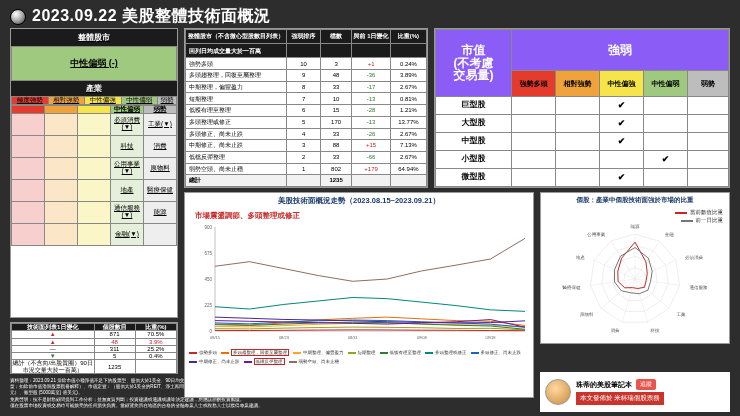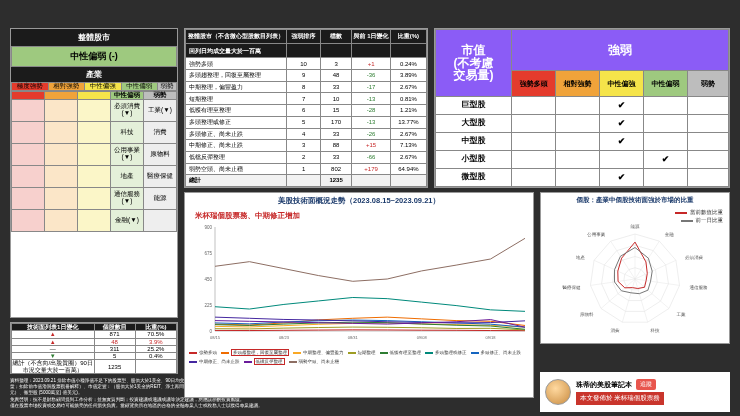--- a/index.html
+++ b/index.html
@@ -30,23 +30,23 @@
   .panel { position: absolute; background: #fff; color: #000; }
 
   table.grid { border-collapse: collapse; width: 100%; height: 100%; }
   table.grid td, table.grid th {
     border: 1px solid #888; padding: 0; text-align: center;
     font-size: 6.5px; line-height: 1.05; color: #000;
     font-weight: normal;
   }
 
   
-  #left-panel { left: 10px; top: 28px; width: 168px; height: 290px; background: #fff; border: 1px solid #999; }
+  #left-panel { left: 10px; top: 28px; width: 168px; height: 290px; background: #fff; border: 1px solid #999; text-decoration: underline; }
   #left-panel .hdr-black { background: #1b1b1b; color: #fff; font-weight: bold; font-size: 8px; padding: 3px 0; text-align: center; }
-  #left-panel .neutral-row { background: #9ec97f; color: #000; font-weight: bold; font-size: 9px; text-align: center; padding: 3px 0; border:1px solid #888; }
+  #left-panel .neutral-row { background: #9ec97f; color: #000; font-weight: bold; font-size: 9px; text-align: center; padding: 10px 0; border:1px solid #888; }
   .ind-head { background:#1b1b1b; color:#fff; font-weight:bold; font-size:8px; text-align:center; padding:2px 0; }
 
   .strength-row td { font-size: 6px; font-weight: bold; padding: 3px 1px; }
   .c-red { background:#e43b2c; color:#fff; }
   .c-orange { background:#f0a33a; color:#000; }
   .c-yellow { background:#f5e44a; color:#000; }
   .c-green { background:#9ec97f; color:#000; }
   .c-gray { background:#bdbdbd; color:#000; }
 
   .sector-cell { font-size: 7px; padding: 5px 1px; vertical-align: middle; }
@@ -99,20 +99,24 @@
   .brand-btn { background:#e8554d; color:#fff; font-size:6px; padding:1px 4px; border-radius:2px; }
   .brand-tag { background:#c9352c; color:#fff; font-size:6.5px; padding:2px 4px; margin-top:2px; display:inline-block; }
 
   .sm { font-size:5.5px; }
 </style>
 </head>
 <body>
 
 <div class="page">
 
+  <div class="title-bar">
+    <div class="title-dot"></div>
+    <div class="title-text">2023.09.22 美股整體技術面概況</div>
+  </div>
 
   <div class="panel" id="left-panel">
     <div class="hdr-black">整體股市</div>
     <div class="neutral-row">中性偏弱 (-)</div>
     <div class="ind-head">產業</div>
     <table class="grid" style="height:auto;">
       <tbody>
           <tr class="strength-row">
         <td class="c-red">極度強勢</td>
         <td class="c-orange">相對強勢</td>
@@ -374,21 +378,21 @@
         <td class="chk">✔</td>
         <td></td>
         <td></td>
       </tr>
     </tbody>
       </table>
   </div>
 
   <div class="panel" id="chart-panel">
     <div class="panel-title">美股技術面概況走勢（2023.08.15~2023.09.21）</div>
-    <div class="sub-note">米杯瑞個股票務、中期修正增加</div>
+    <div class="sub-note">市場震盪調節、多頭整理或修正</div>
     <svg id="trend-svg" width="348" height="128" viewBox="0 0 348 128" style="position:absolute;left:0;top:28px;">
         <line x1="30" y1="110" x2="340" y2="110" stroke="#999" stroke-width="0.6"></line>
         <line x1="30" y1="6" x2="30" y2="110" stroke="#999" stroke-width="0.6"></line>
         <text x="27" y="112" font-size="4.5" text-anchor="end" fill="#666">0</text>
         <text x="27" y="86" font-size="4.5" text-anchor="end" fill="#666">225</text>
         <text x="27" y="60" font-size="4.5" text-anchor="end" fill="#666">450</text>
         <text x="27" y="34" font-size="4.5" text-anchor="end" fill="#666">675</text>
         <text x="27" y="8" font-size="4.5" text-anchor="end" fill="#666">900</text>
         <text x="30" y="118" font-size="4" text-anchor="middle" fill="#666">08/15</text>
         <text x="98.88888888888889" y="118" font-size="4" text-anchor="middle" fill="#666">08/23</text>

